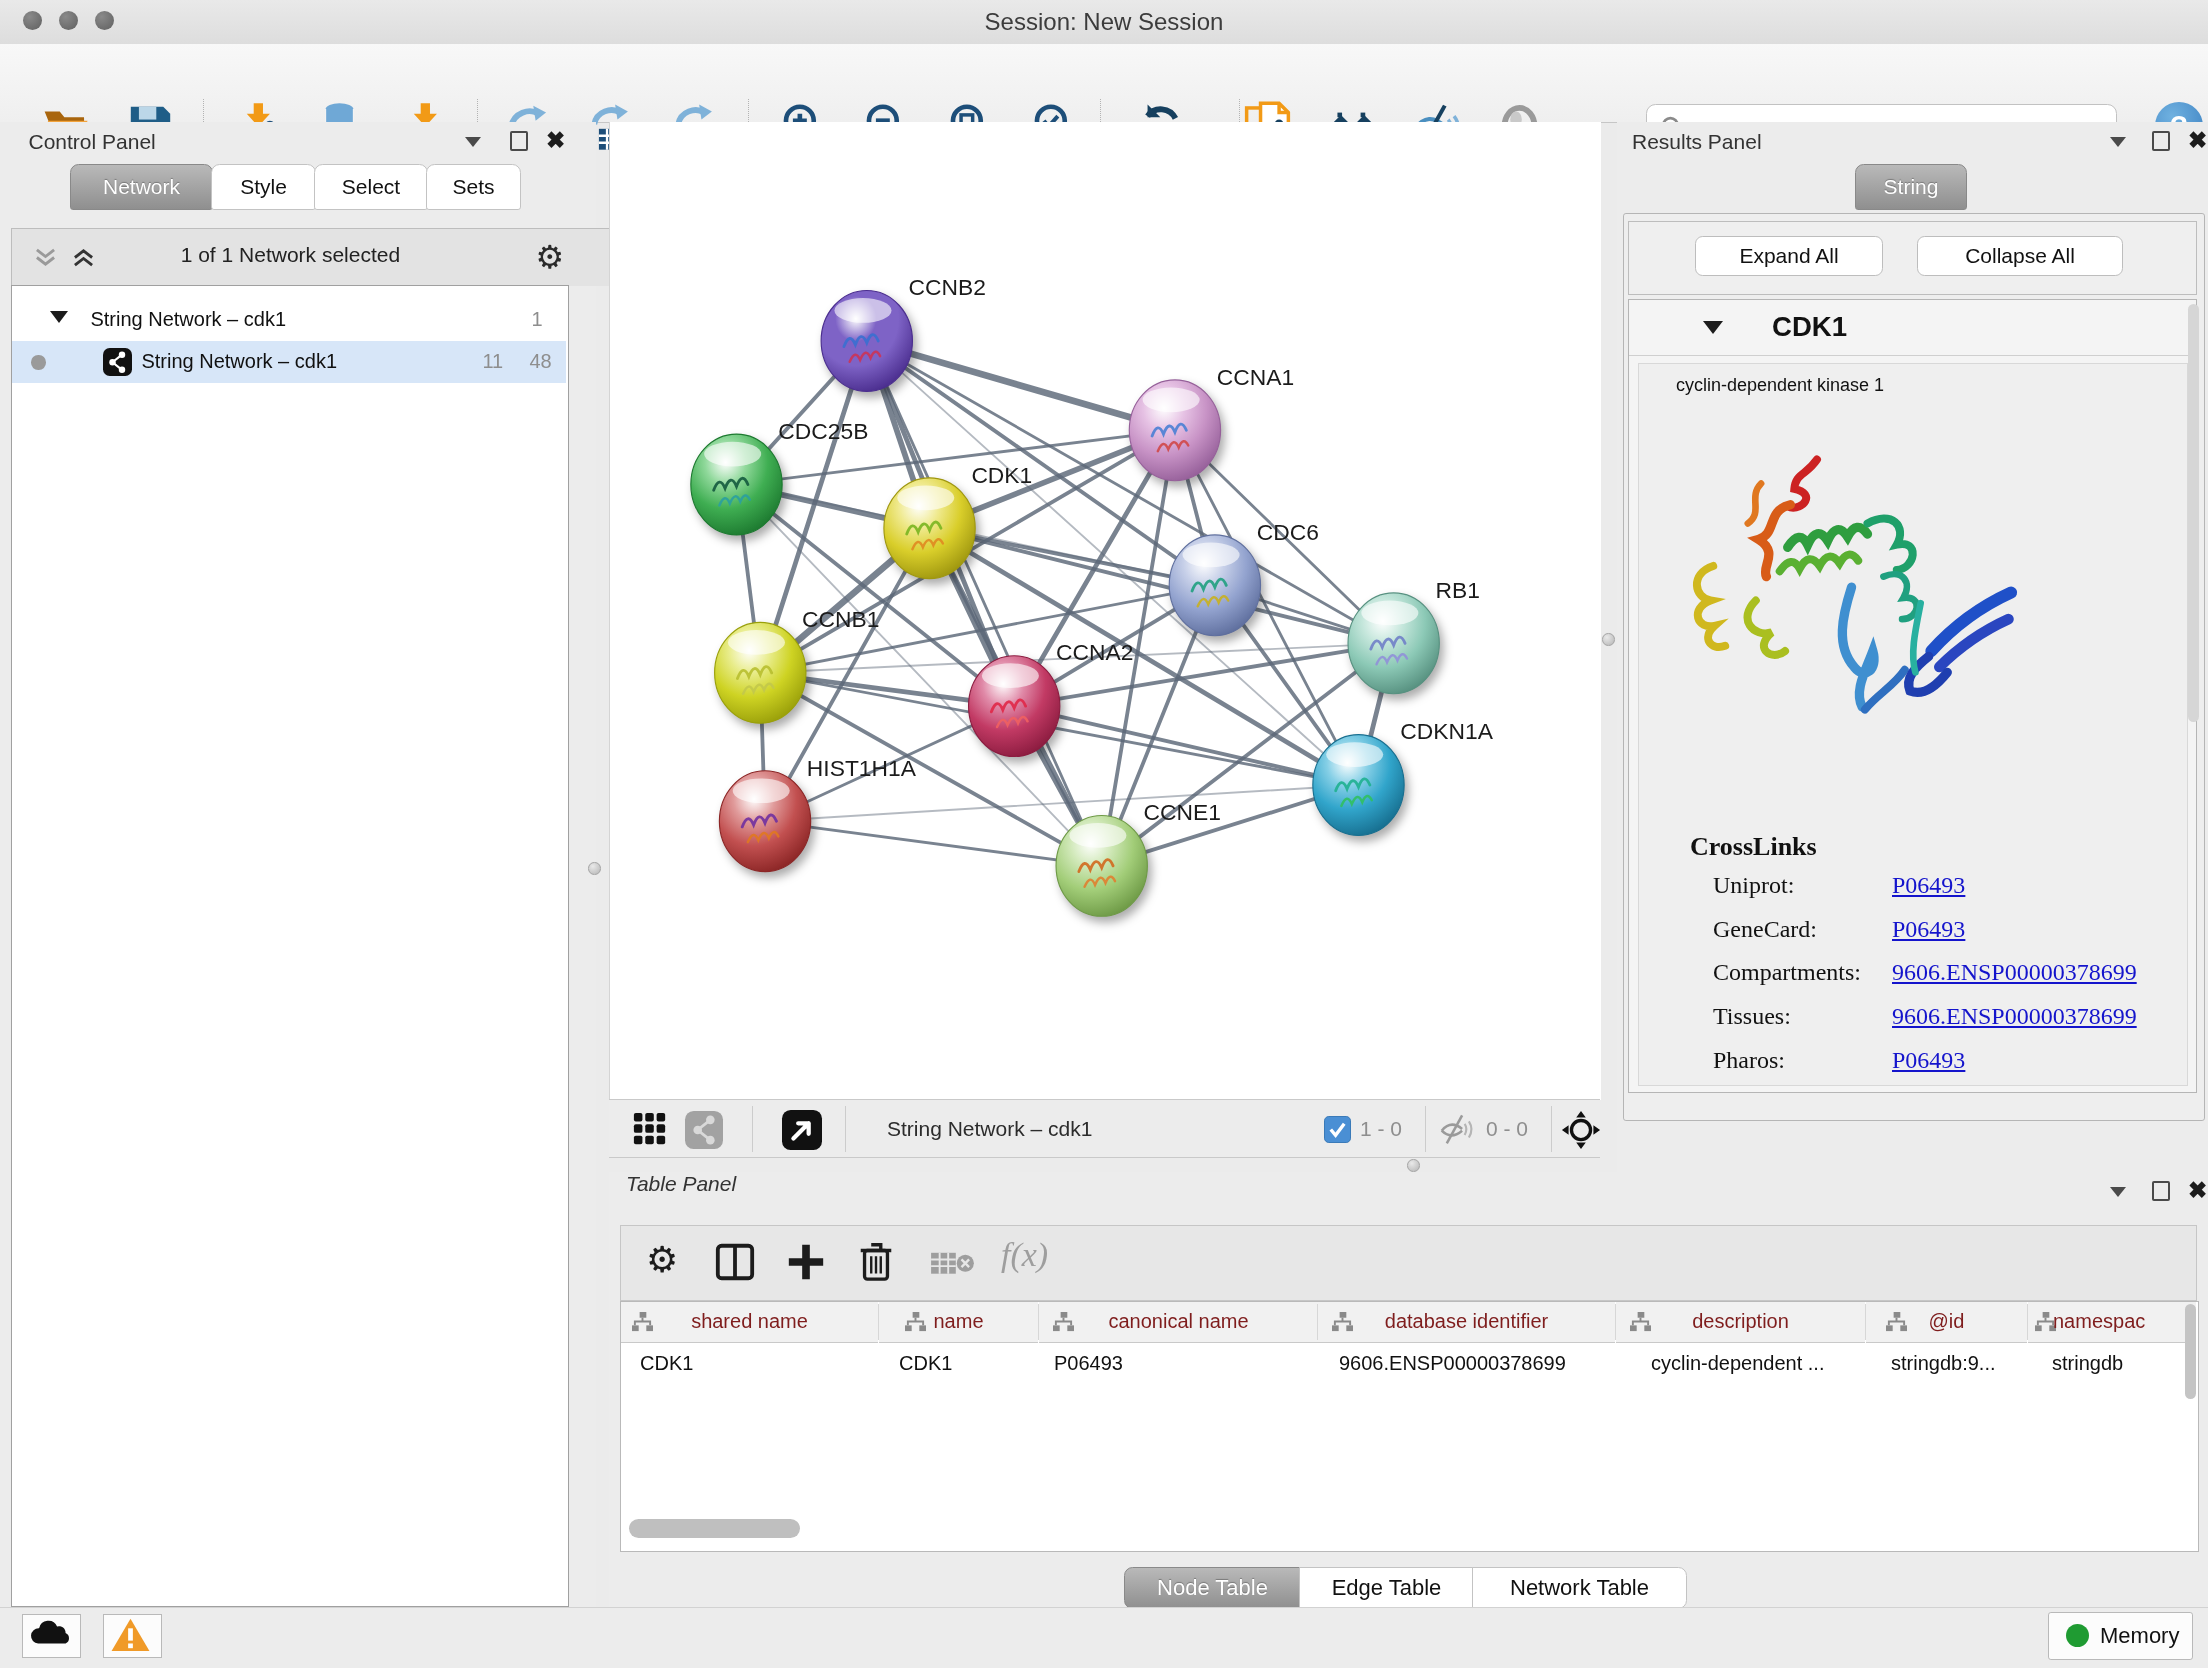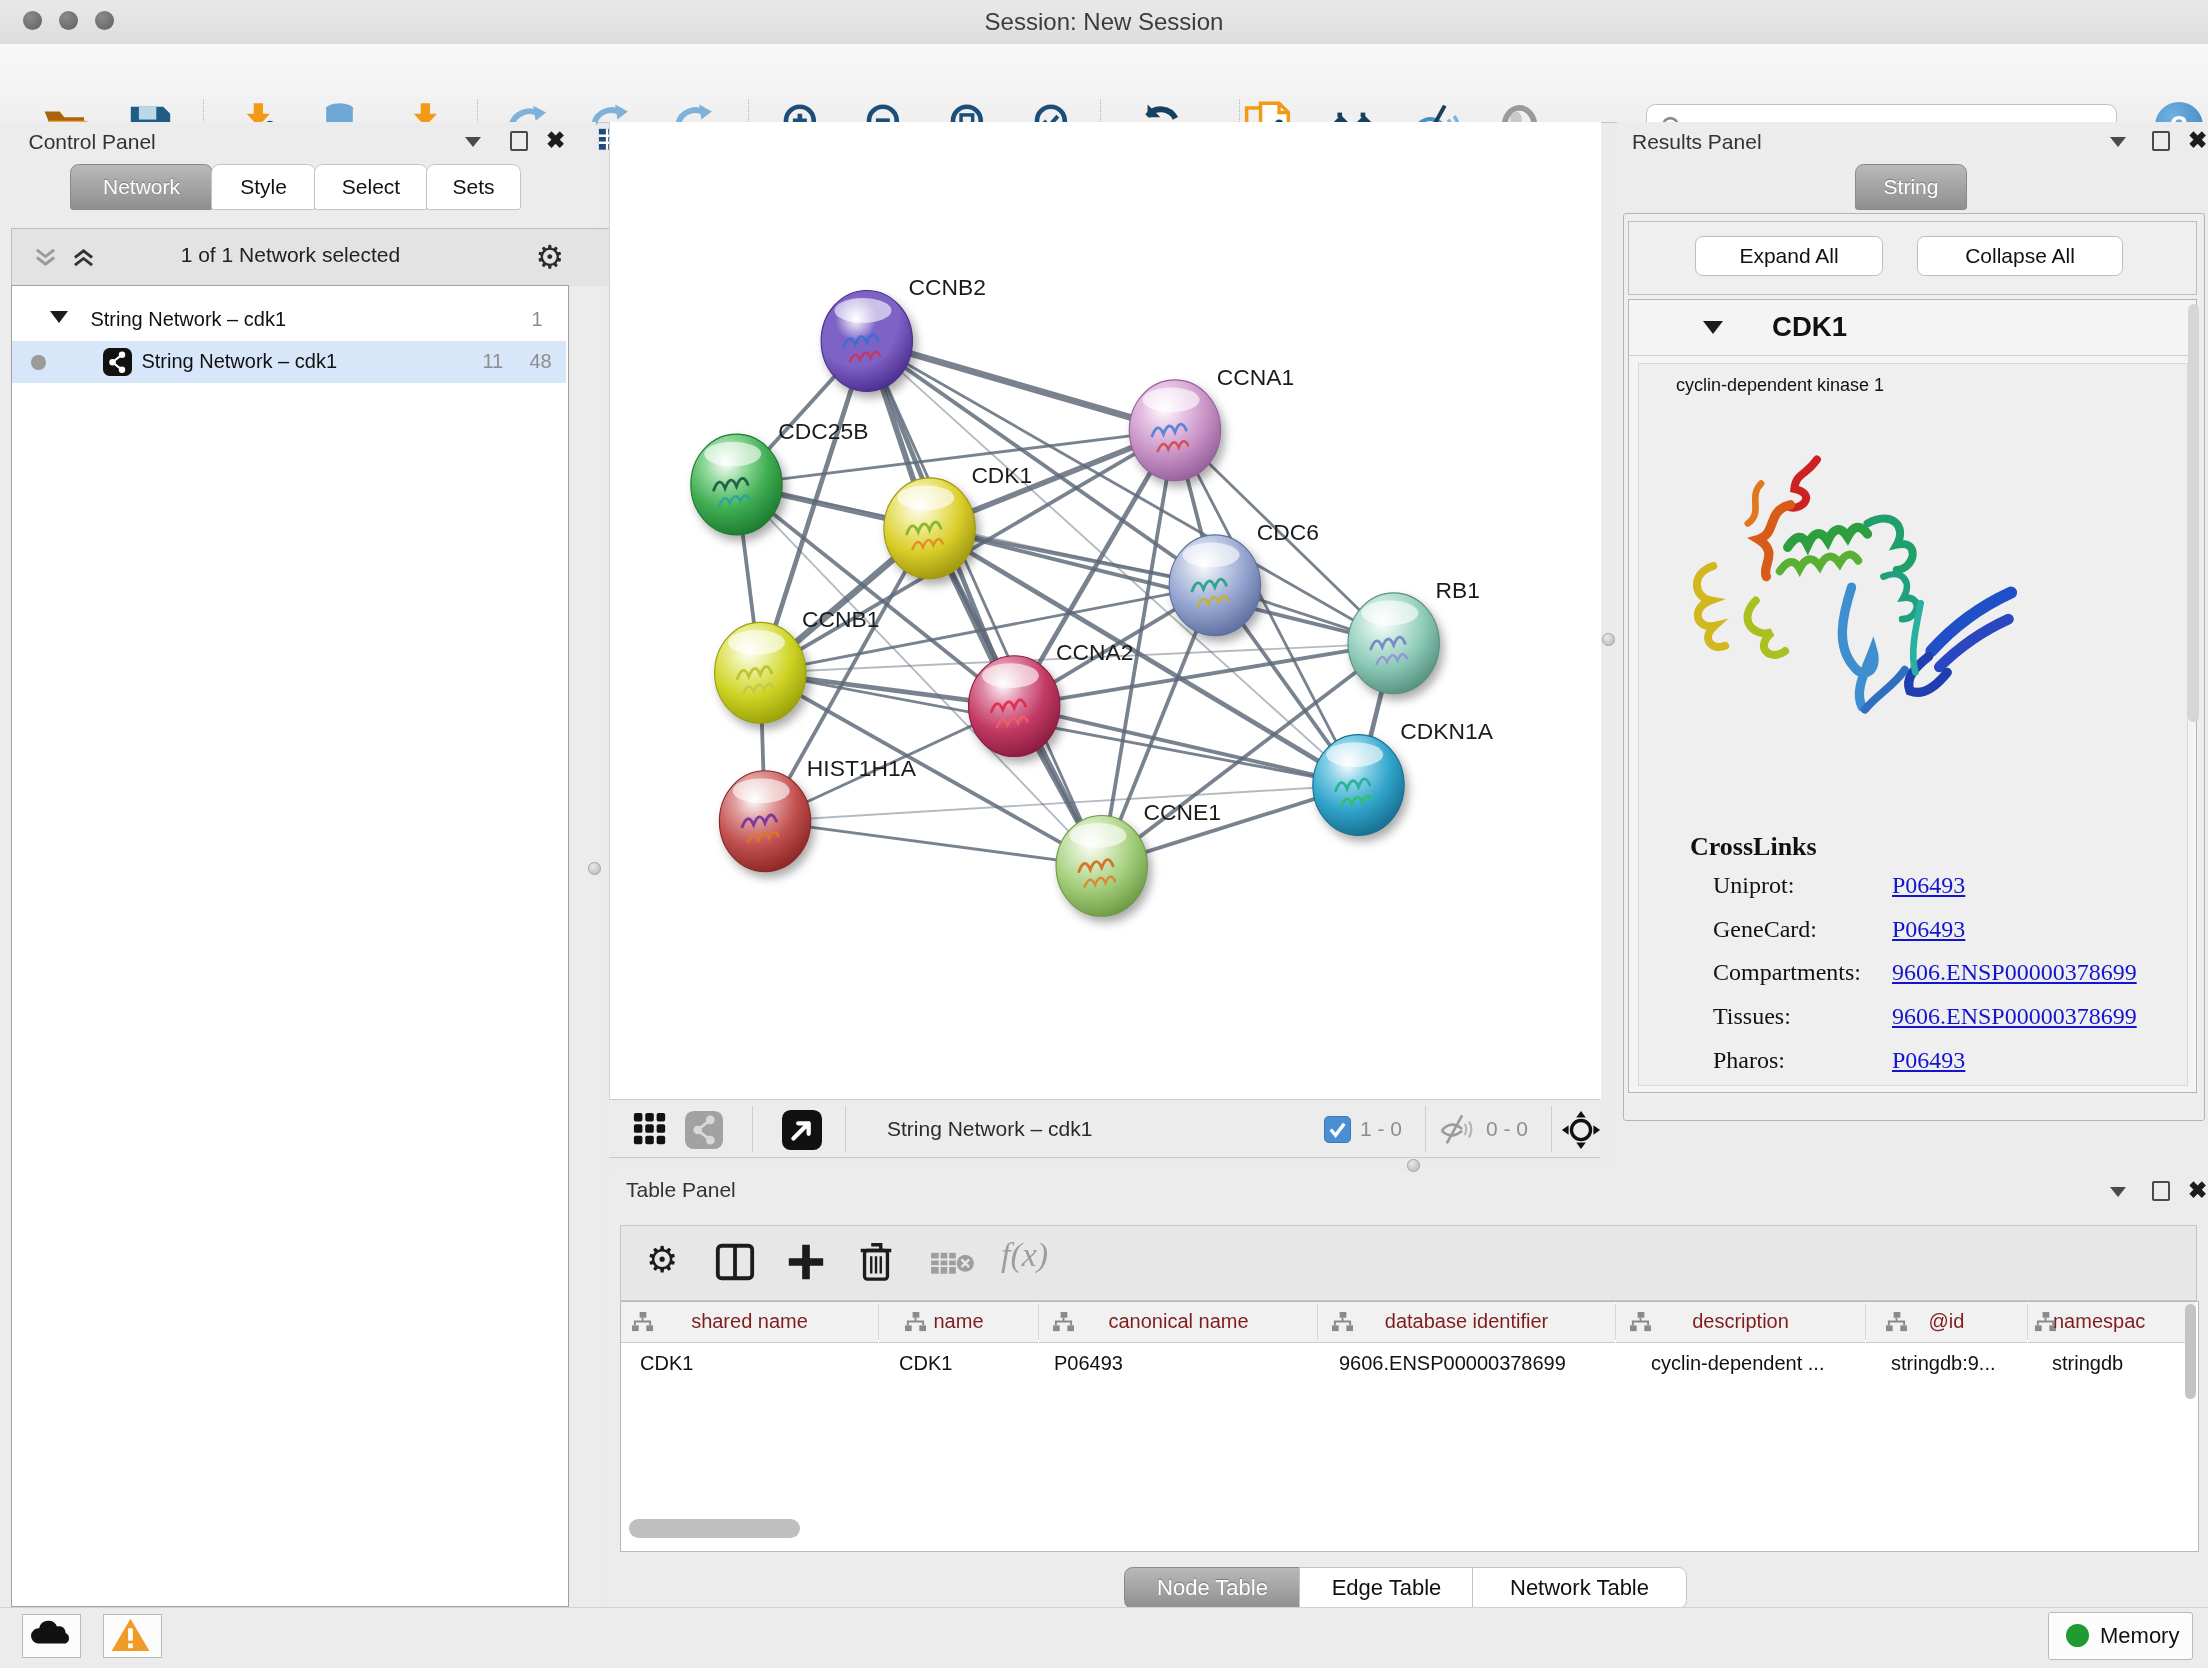--- a/index.html
+++ b/index.html
@@ -552,21 +552,21 @@
     <div class="abs serif xl-label" style="left:74px;top:595px;">Compartments:</div>
     <a class="abs serif xl-link" style="left:253px;top:595px;color:#1414cc;">9606.ENSP00000378699</a>
     <div class="abs serif xl-label" style="left:74px;top:639px;">Tissues:</div>
     <a class="abs serif xl-link" style="left:253px;top:639px;color:#1414cc;">9606.ENSP00000378699</a>
     <div class="abs serif xl-label" style="left:74px;top:683px;">Pharos:</div>
     <a class="abs serif xl-link" style="left:253px;top:683px;color:#1414cc;">P06493</a>
   </div>
   <div class="abs" style="left:2188px;top:304px;width:11.4px;height:418px;background:#d6d6d6;border-radius:5.7px;"></div>
 
   <div class="abs" style="left:609px;top:1172px;width:1600px;height:436px;background:#ececec;">
-    <div class="abs panel-title" style="left:17px;top:6px;">Table Panel</div>
+    <div class="abs panel-title" style="left:17px;top:0;font-style:italic;">Table Panel</div>
     <div class="abs win-min" style="left:1501px;top:15px;"></div>
     <div class="abs win-float" style="left:1543px;top:8.6px;"></div>
     <div class="abs win-close" style="left:1579px;top:8.6px;">✖</div>
   </div>
 
   <div id="tp-toolbar" class="abs">
     <div class="abs gear-glyph" style="left:25px;top:13.3px;font-size:36px;color:#1c1c1c;">⚙</div>
     <svg class="abs" style="left:93px;top:15px;" width="42" height="42" viewBox="0 0 44 44">
       <rect x="4" y="5" width="36" height="34" rx="4" fill="none" stroke="#1c1c1c" stroke-width="4"></rect>
       <path d="M22 5v34" stroke="#1c1c1c" stroke-width="4"></path>

